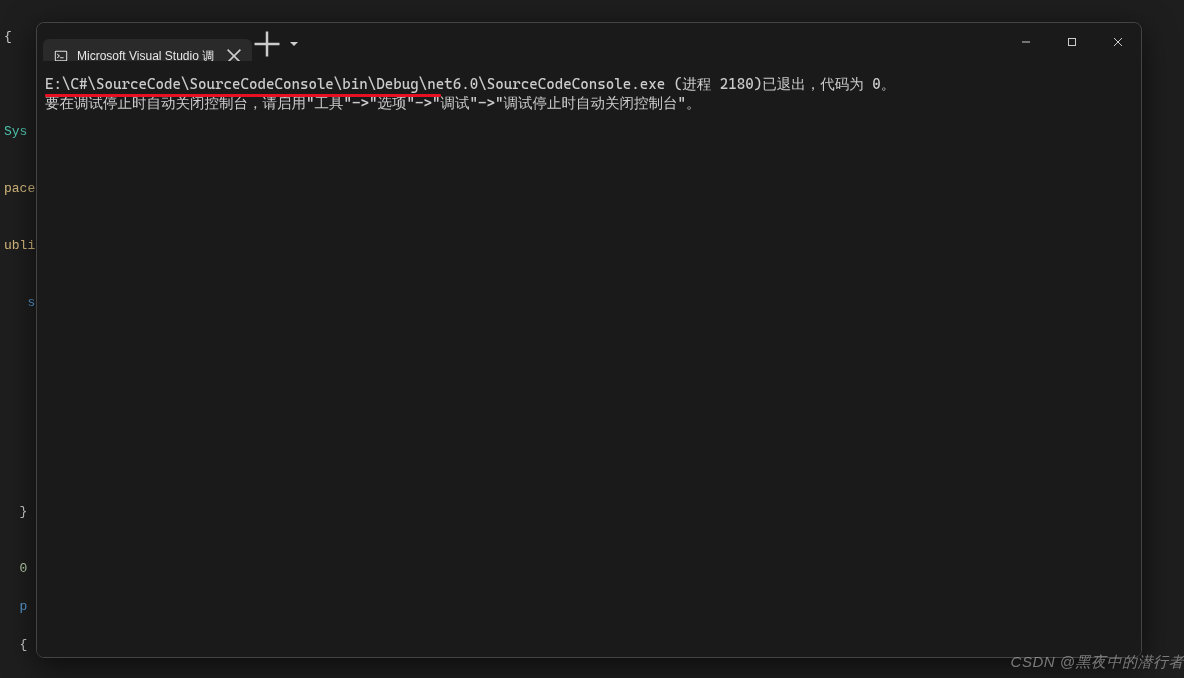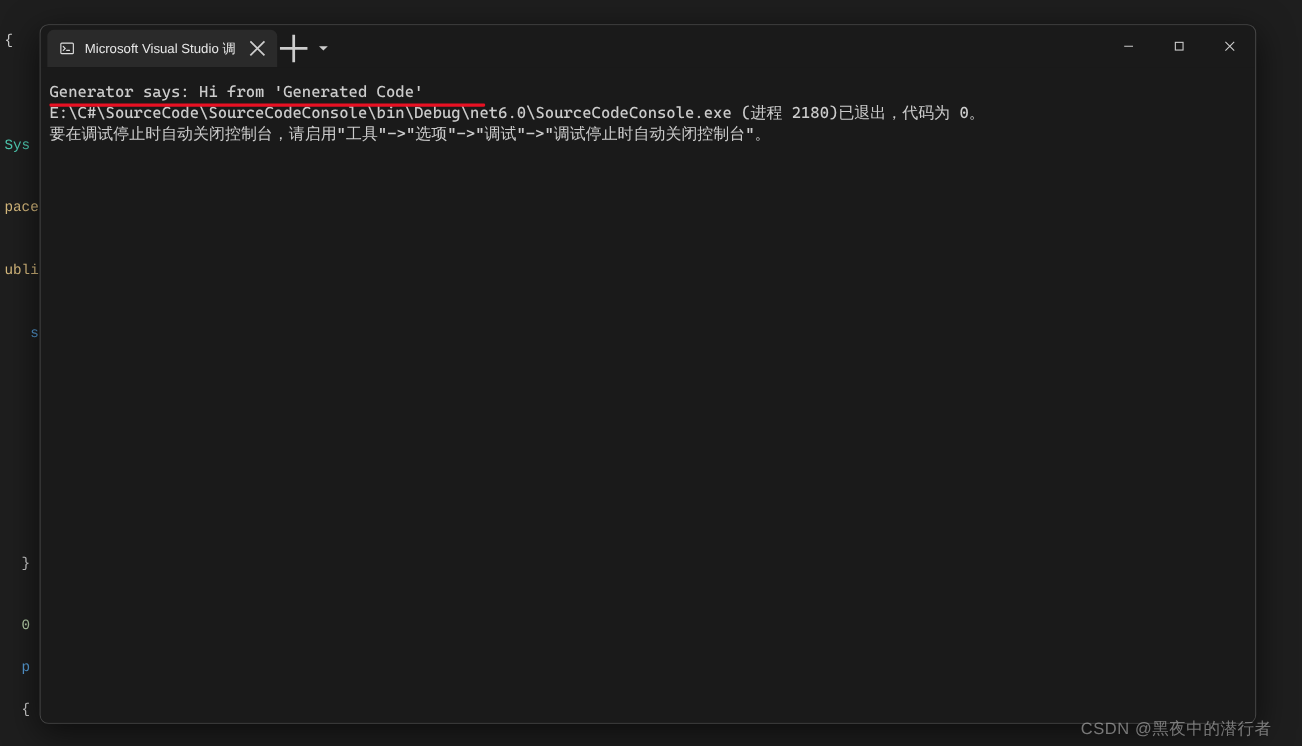--- a/index.html
+++ b/index.html
@@ -58,21 +58,21 @@
       border-top-left-radius: 8px;
       border-top-right-radius: 8px;
     }
     .tab {
       display: flex;
       align-items: center;
       padding: 0 10px;
       background: #2a2a2a;
       border-top-left-radius: 6px;
       border-top-right-radius: 6px;
-      margin: 4px 0 0 6px;
+      margin: 16px 0 0 6px;
       gap: 8px;
       font-family: 'Segoe UI', sans-serif;
       font-size: 12px;
       color: #e8e8e8;
       height: 34px;
     }
     .tab-icon {
       width: 16px;
       height: 16px;
       display: flex;
@@ -153,25 +153,26 @@
     .cursor {
       display: inline-block;
       width: 1px;
       height: 16px;
       background: #ccc;
       vertical-align: text-bottom;
       margin-left: 1px;
     }
     .watermark {
       position: absolute;
-      right: 28px;
+      right: 0;
       bottom: 6px;
       font-family: 'Segoe UI', sans-serif;
       font-size: 15px;
       color: rgba(200,200,200,0.55);
+      font-style: italic;
       letter-spacing: 0.5px;
     }
   </style>
 </head>
 <body>
 
 <div class="background-code">
 <span class="bg-line bg-brace">{</span>
 <span class="bg-line"></span>
 <span class="bg-line"></span>
@@ -248,21 +249,20 @@
       </div>
       <div class="win-btn close-btn">
         <svg viewBox="0 0 10 10" stroke="#ccc" stroke-width="1">
             <path d="M1 1l8 8M9 1l-8 8"></path>
           </svg>
       </div>
     </div>
   </div>
 
   <div class="terminal-body">
-    <span class="out-line">Generator says: Hi from 'Generated Code'</span>
     <div class="underline-annotation"></div>
     <span class="out-line"></span>
     <span class="out-line">E:\C#\SourceCode\SourceCodeConsole\bin\Debug\net6.0\SourceCodeConsole.exe (进程 2180)已退出，代码为 0。</span>
     <span class="out-line">要在调试停止时自动关闭控制台，请启用"工具"-&gt;"选项"-&gt;"调试"-&gt;"调试停止时自动关闭控制台"。</span>
   </div>
 </div>
 
 <div class="watermark">CSDN @黑夜中的潜行者</div>
 
 </body></html>

